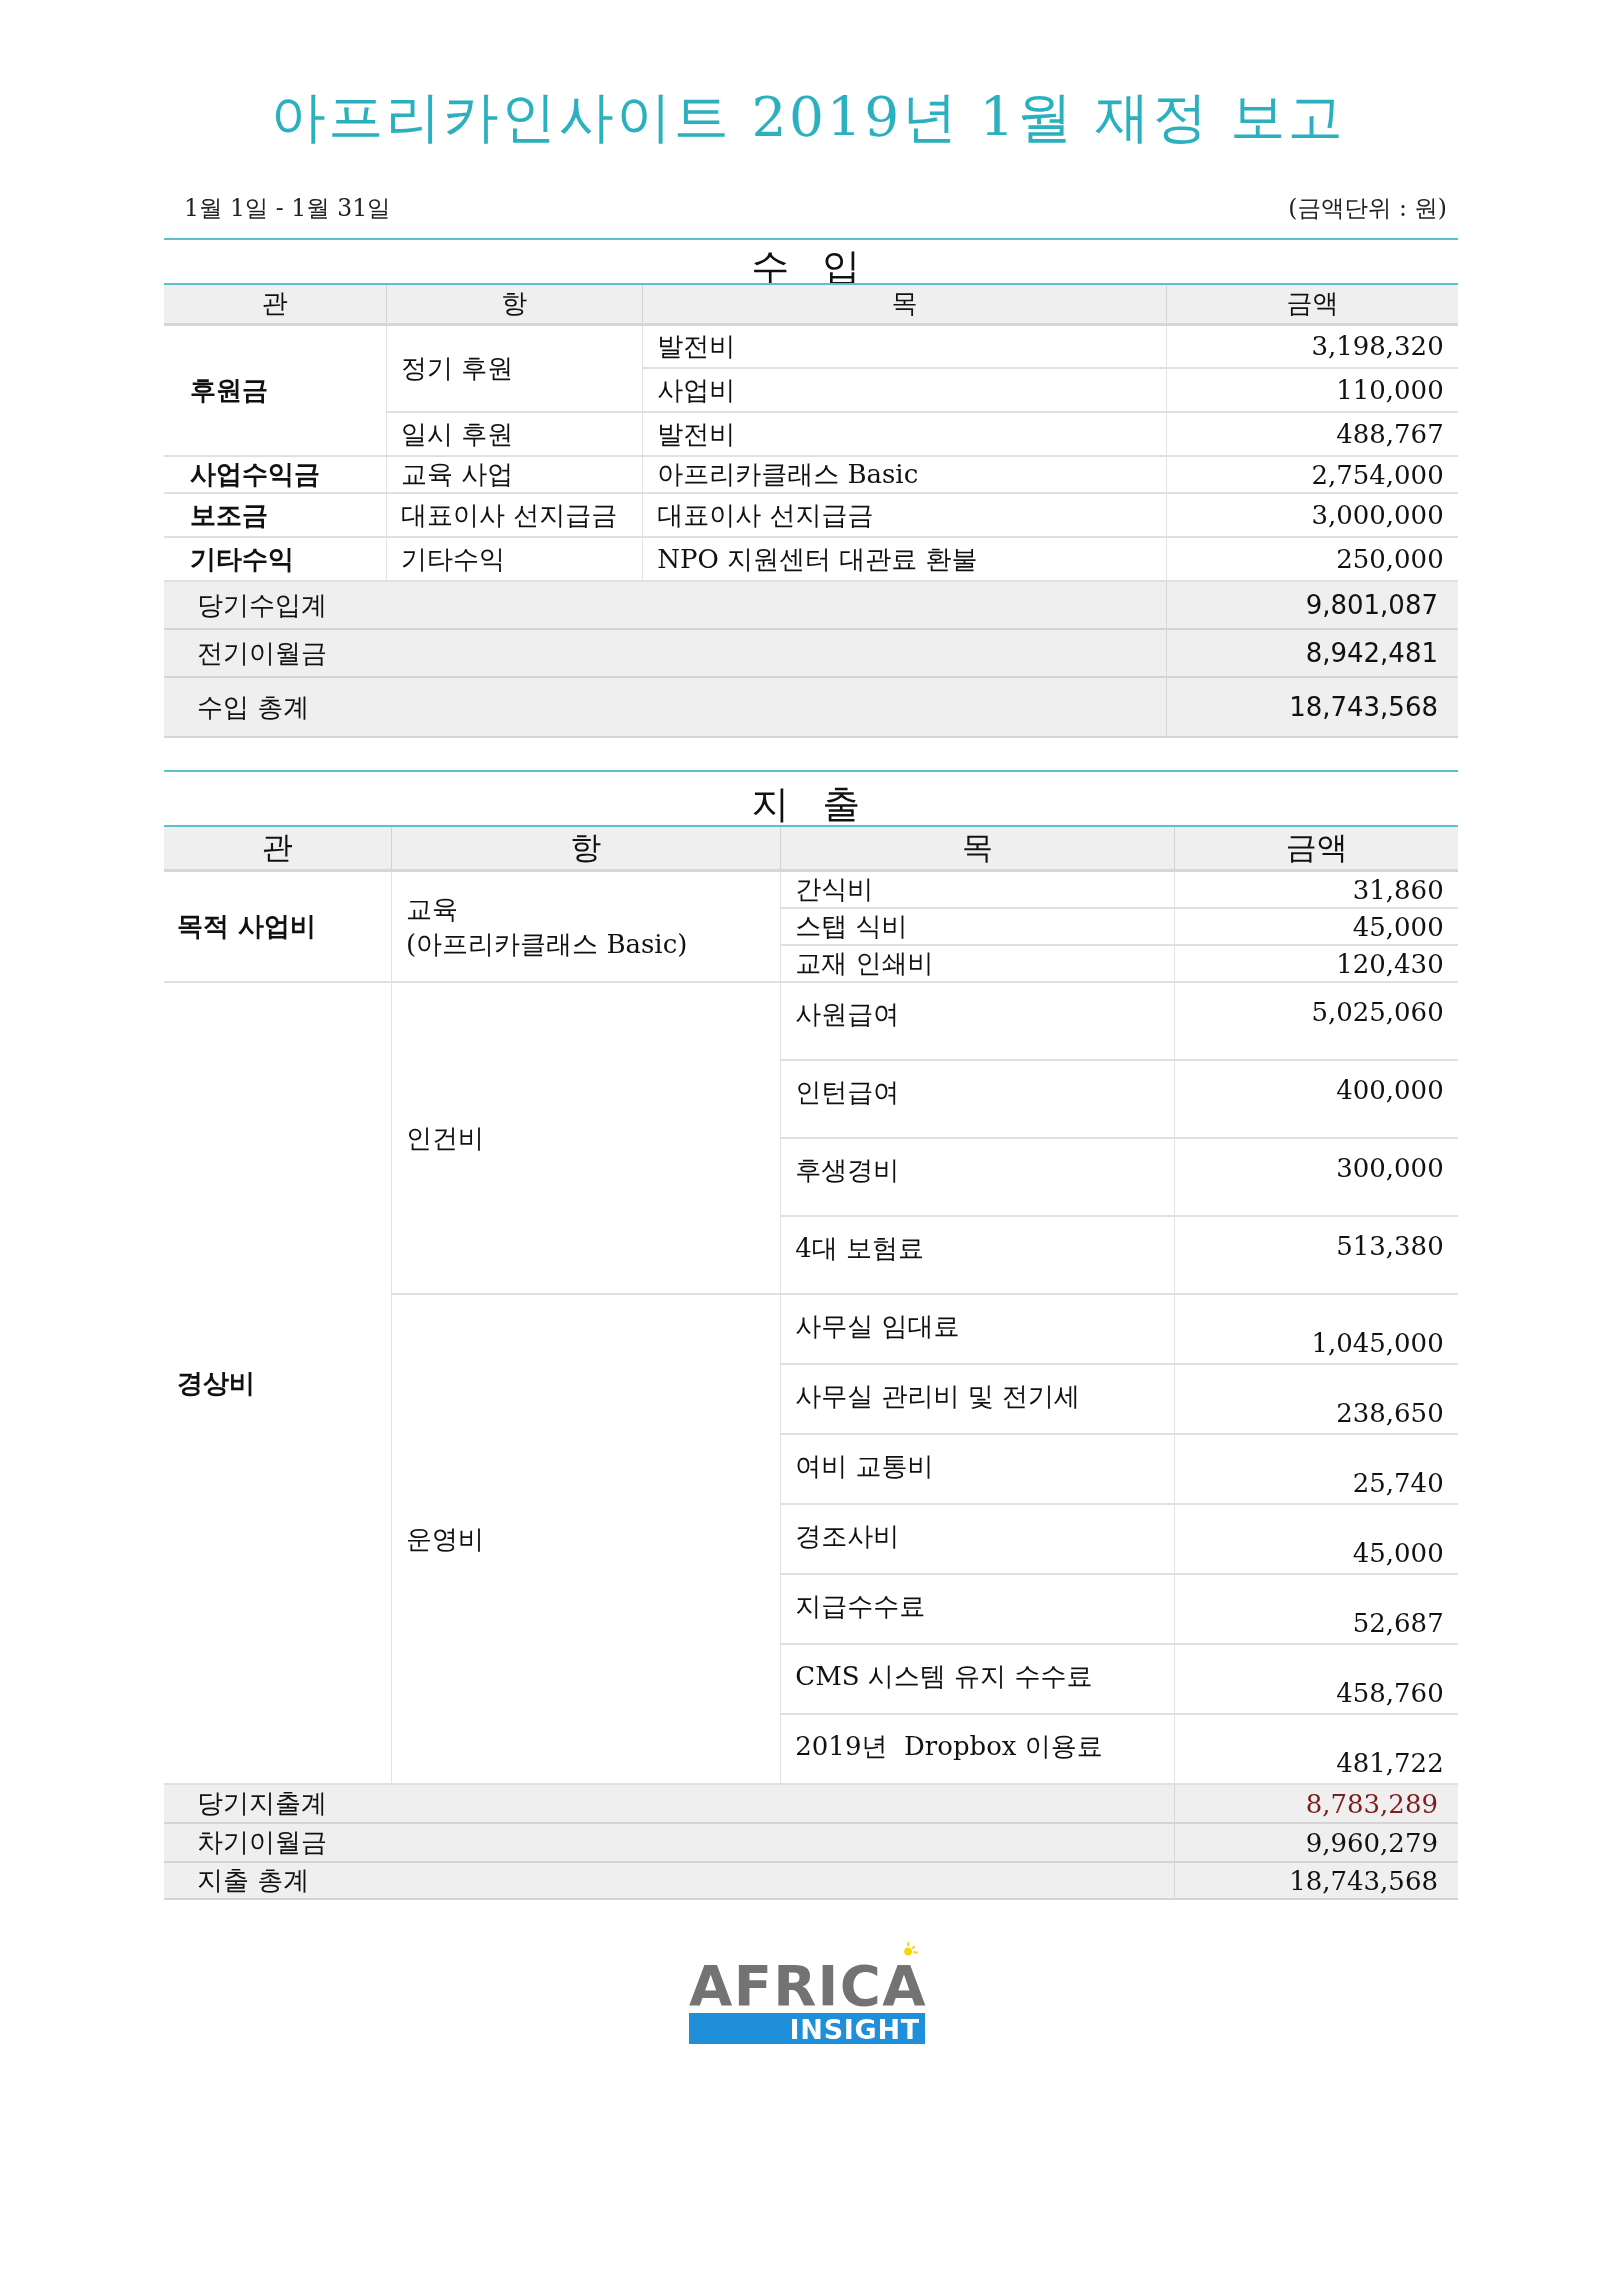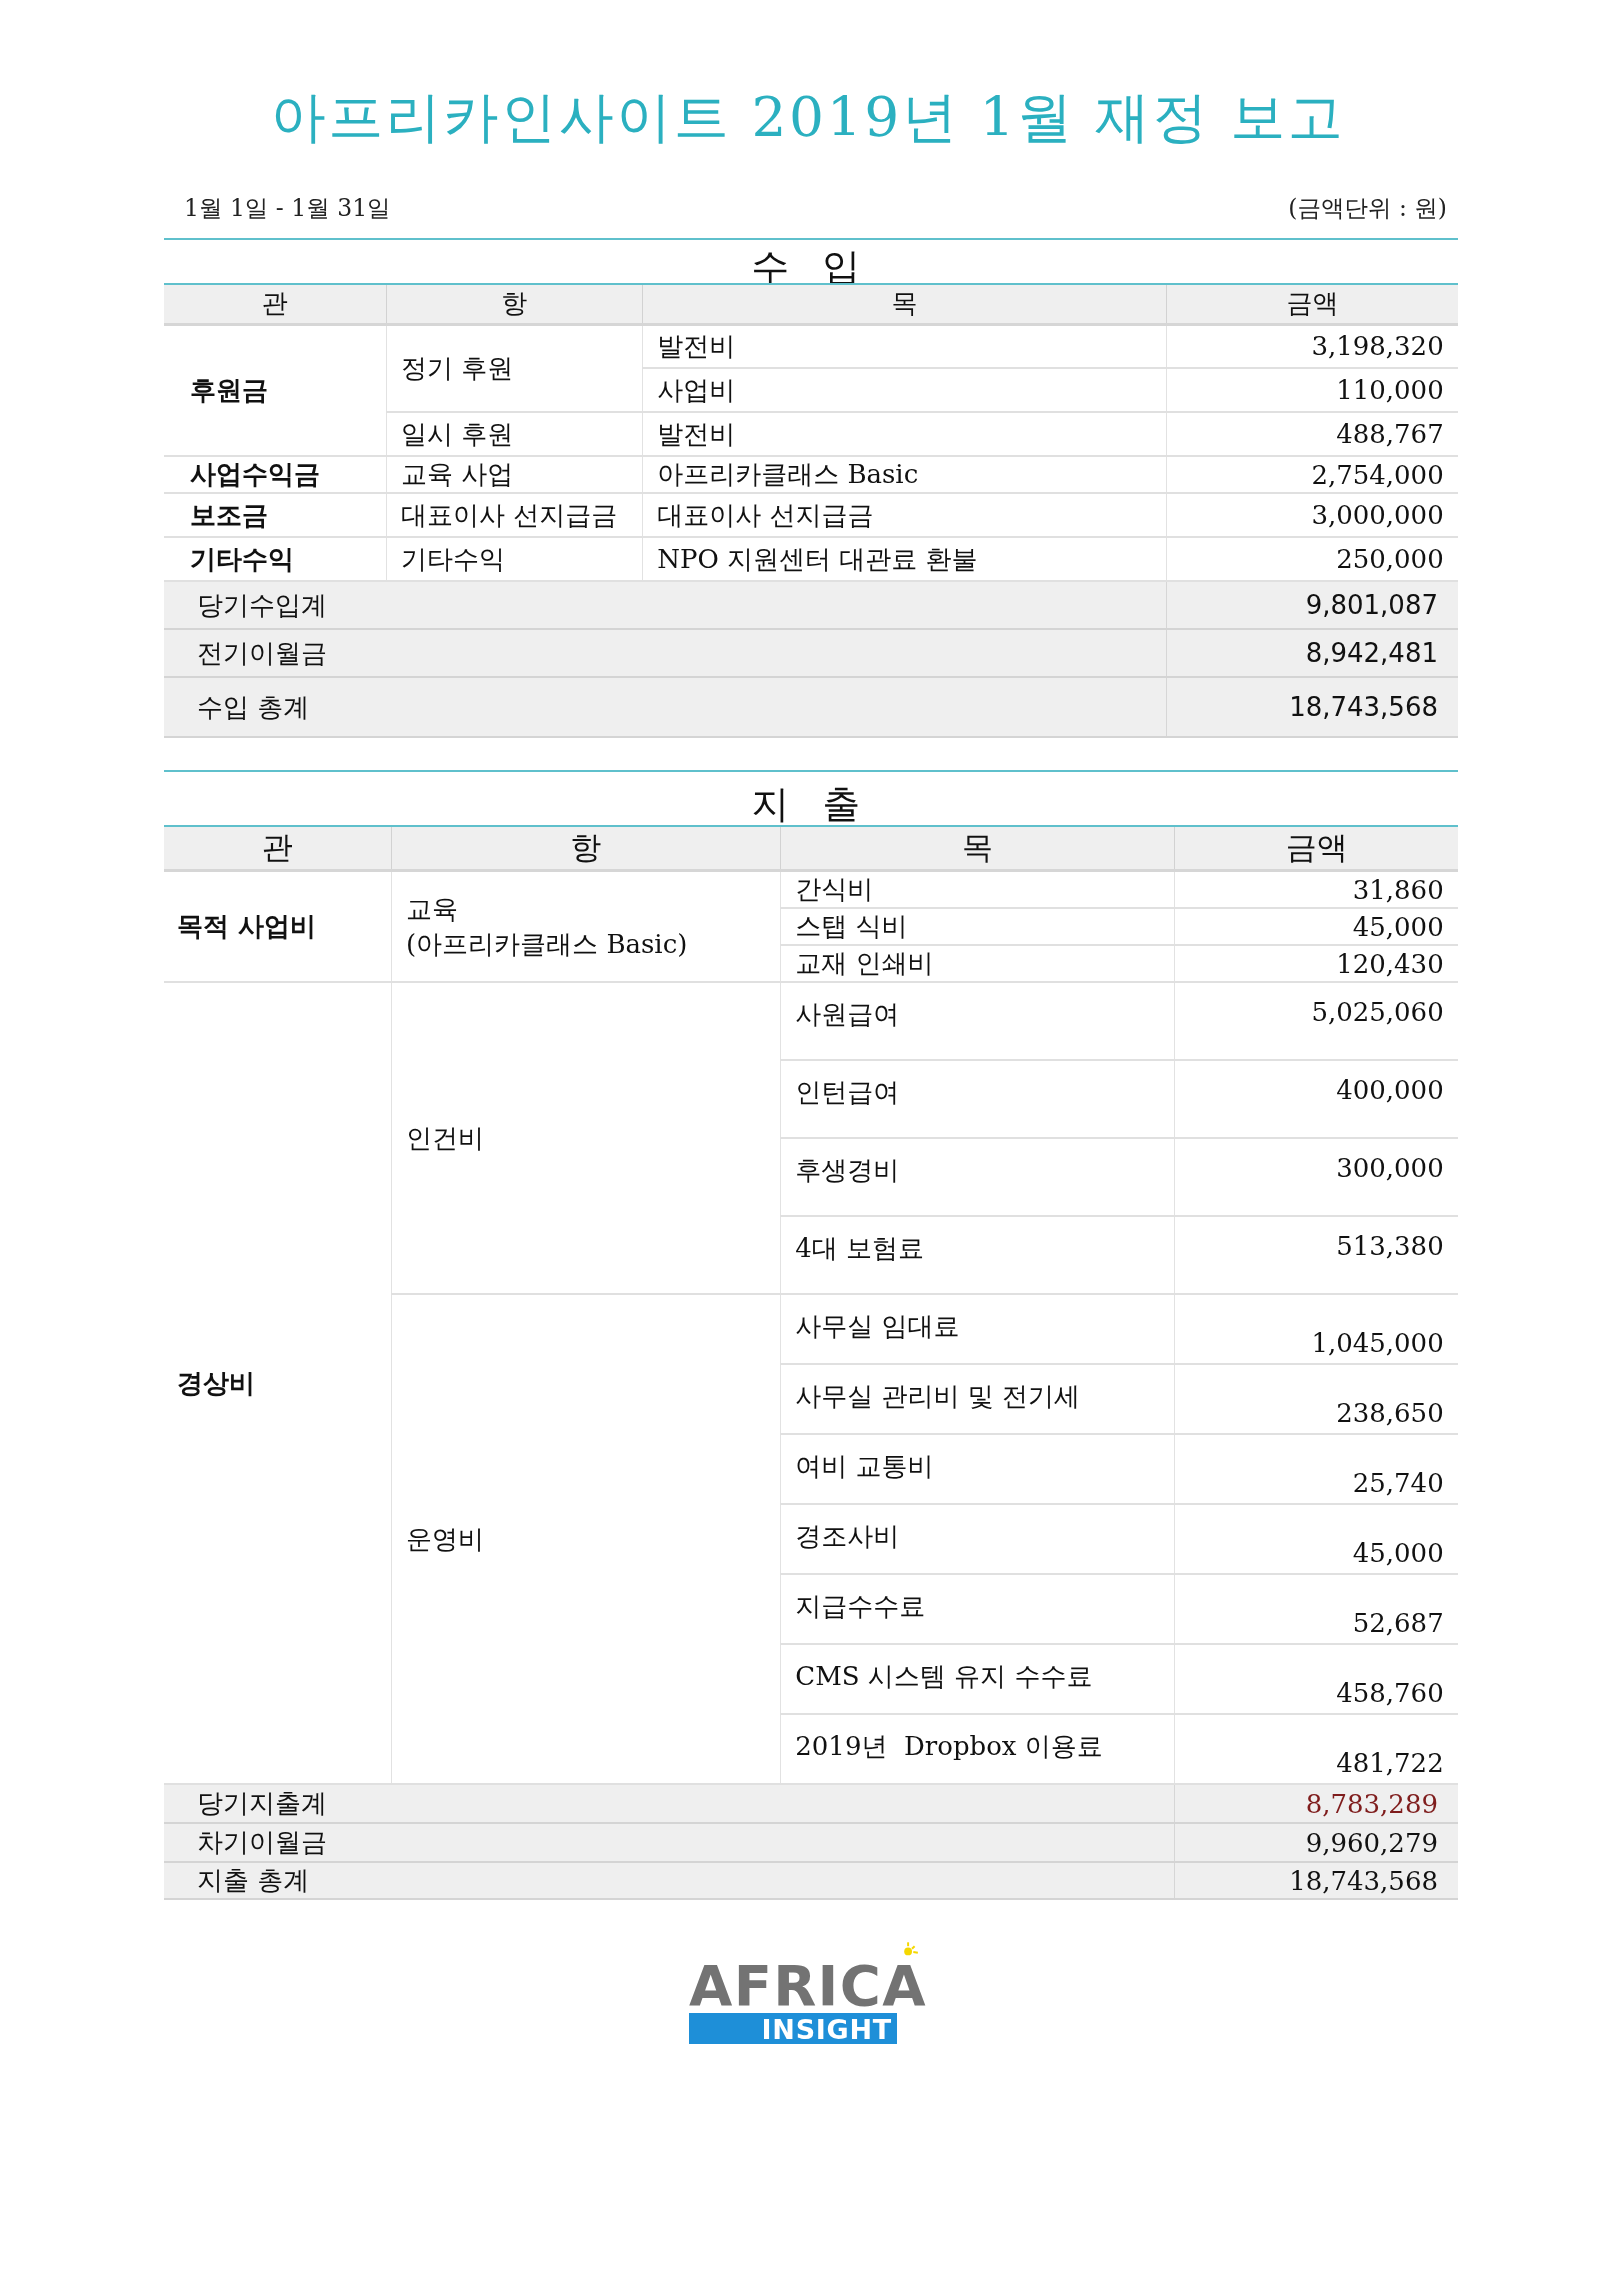--- a/index.html
+++ b/index.html
@@ -25,21 +25,21 @@
   .txt { padding-left: 14.3px; font-size: 26px; }
   .amt { text-align: right; padding-right: 14.3px; font-size: 26px; }
   .total td { background: #efefef; border-bottom: 2.6px solid #d4d4d4; }
   .total .lbl { font-family: "DejaVu Sans", sans-serif; padding-left: 33px; font-size: 26px; border-right: 1.3px solid #d6d6d6; }
   .total .val { text-align: right; padding-right: 20px; font-size: 26px; font-family: "DejaVu Sans", sans-serif; }
   .bottom-va { vertical-align: bottom; padding-bottom: 5.2px; }
   .top-va { vertical-align: top; padding-top: 14.3px; }
   .logo { position: absolute; left: 689px; top: 1941px; width: 240px; height: 104px; }
   .logo .word { position: absolute; left: 0; top: 11.7px; font-family: "DejaVu Sans", sans-serif;
                 font-weight: bold; font-size: 56px; color: #737373; letter-spacing: 1.3px; }
-  .logo .bar { position: absolute; left: 0; top: 72px; width: 208px; height: 31px; background: #1e8fd8; }
+  .logo .bar { position: absolute; left: 0; top: 72px; width: 236px; height: 31px; background: #1e8fd8; }
   .logo .bar span { position: absolute; right: 5.2px; top: 1.3px; color: #fff; font-family: "DejaVu Sans", sans-serif;
                     font-weight: bold; font-size: 27px; letter-spacing: 0.7px; }
   .logo .sun { position: absolute; left: 210px; top: 0; width: 19.5px; height: 19.5px; }
 </style>
 </head>
 <body>
 
 <div class="title">아프리카인사이트 2019년 1월 재정 보고</div>
 
 <div class="meta">

